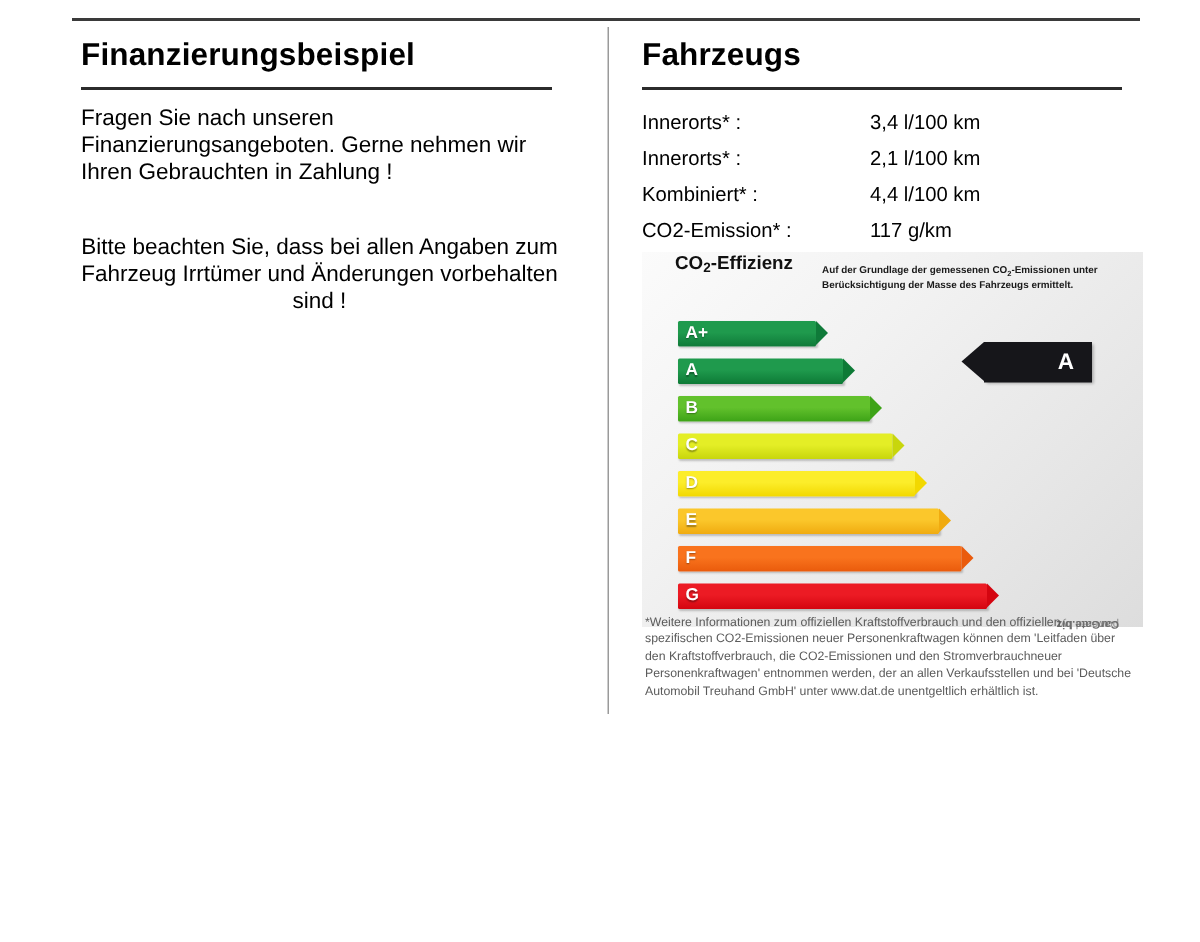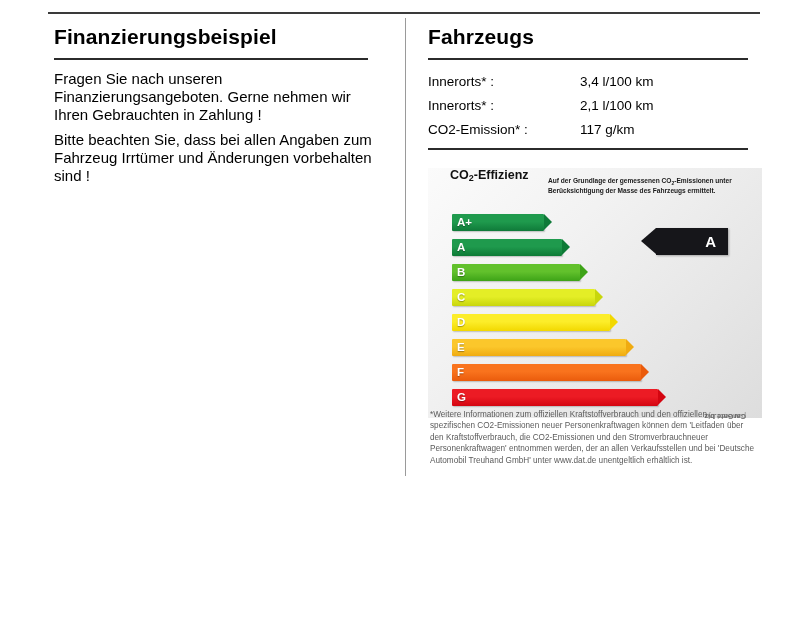--- a/index.html
+++ b/index.html
@@ -71,21 +71,21 @@
   }
   .col-left .title-rule { width: 314px; }
   .col-right .title-rule { width: 320px; }
 
   
   .para {
     font-size: 15px;
     line-height: 18px;
     margin: 0;
   }
-  .para + .para { margin-top: 7px; }
+  .para + .para { margin-top: 32px; text-align: center; }
 
   
   .spec-table {
     width: 320px;
     border-collapse: collapse;
   }
   .spec-table td {
     font-size: 13.5px;
     line-height: 17px;
     padding: 3px 0 4px 0;
@@ -271,20 +271,24 @@
       <tbody>
         <tr>
           <td class="label">Innerorts* :</td>
           <td class="value">3,4 l/100 km</td>
         </tr>
         <tr>
           <td class="label">Innerorts* :</td>
           <td class="value">2,1 l/100 km</td>
         </tr>
         <tr>
+          <td class="label">Kombiniert* :</td>
+          <td class="value">4,4 l/100 km</td>
+        </tr>
+        <tr>
           <td class="label">CO2-Emission* :</td>
           <td class="value">117 g/km</td>
         </tr>
       </tbody>
     </table>
     <div class="table-bottom-rule"></div>
 
     <div class="eff-panel">
 
       <div class="eff-head"><span>CO</span><sub>2</sub><span>-Effizienz</span></div>

